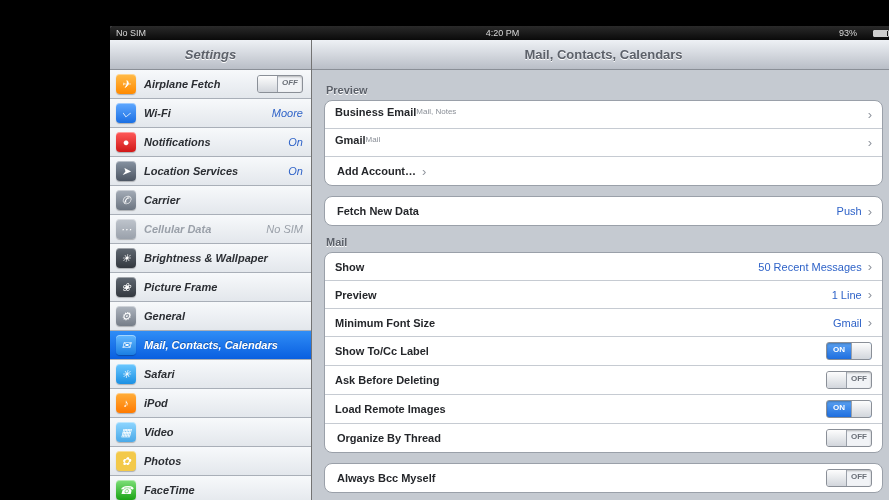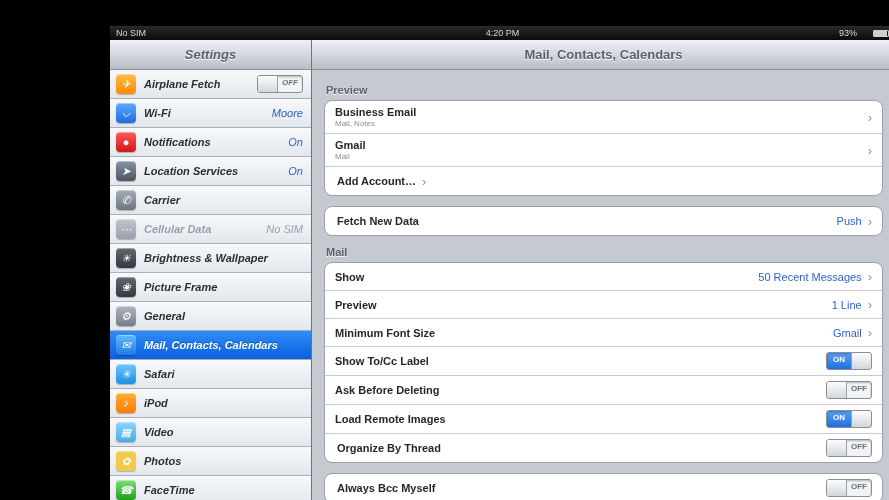--- a/index.html
+++ b/index.html
@@ -58,21 +58,21 @@
 .section-label { font-size: 11px; font-weight: bold; color: #5b6069; text-shadow: 0 1px 0 #fff; margin: 6px 2px 4px; }
 .group { background: #fff; border: 1px solid #9aa0a9; border-radius: 8px; overflow: hidden; margin-bottom: 10px; }
 .cell { min-height: 28px; padding: 5px 10px; border-bottom: 1px solid #c6cbd2; display: flex; align-items: center; position: relative; font-size: 11px; }
 .cell:last-child { border-bottom: none; padding-left: 12px; }
 .cell .title { font-weight: bold; color: #25272b; }
 .cell .sub { display: block; font-size: 8px; color: #8a8f97; font-weight: normal; margin-top: 1px; }
 .cell .value { margin-left: auto; color: #2f63c8; font-size: 11px; }
 .cell .chev { color: #8f949d; font-size: 13px; margin-left: 6px; }
 .cell .switch { margin-left: auto; }
 .cell.stacked { flex-direction: row; align-items: flex-start; }
-.cell.stacked .textcol { display: flex; flex-direction: column; }
+.cell.stacked .textcol { display: flex; flex-direction: row; }
 .cell.stacked .chev { align-self: center; margin-left: auto; }
 </style>
 </head>
 <body>
 <div class="device">
 <div class="frame">
 
 <div class="statusbar">
   <span>No SIM</span>
   <span class="center">4:20 PM</span>

